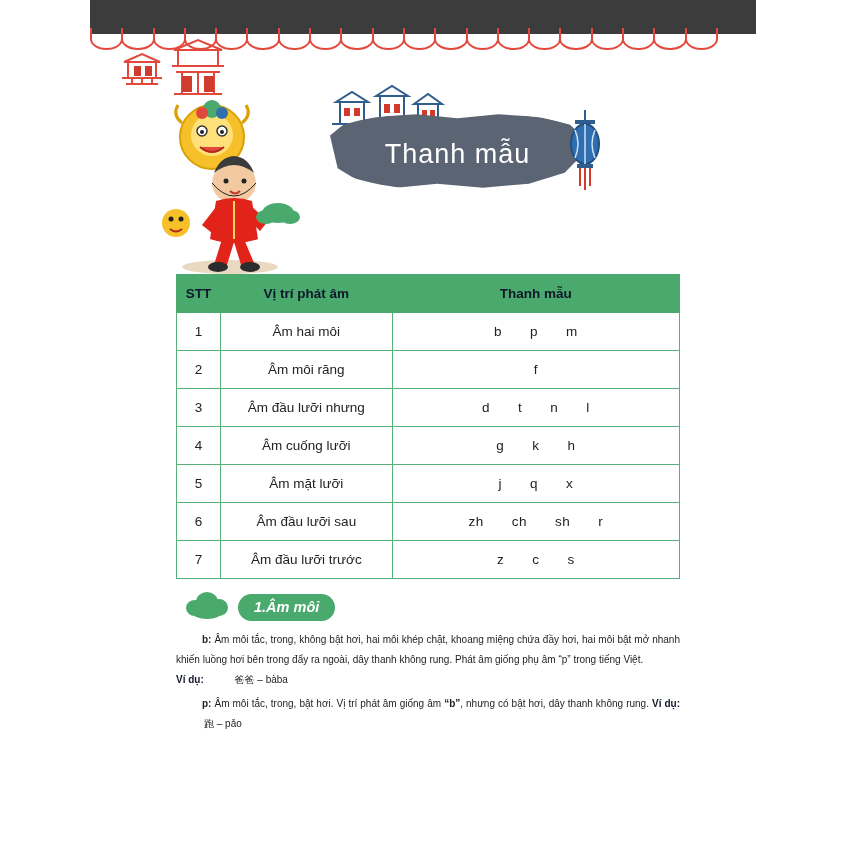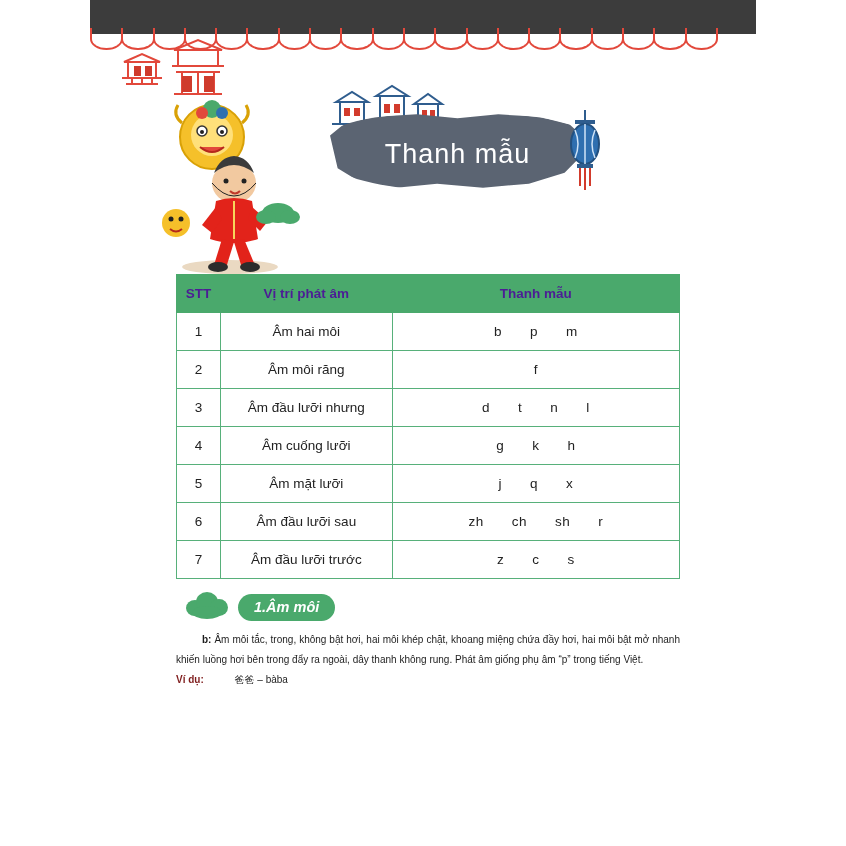--- a/index.html
+++ b/index.html
@@ -84,21 +84,21 @@
     left: 176px; top: 274px; width: 504px;
   }
   table.pron {
     border-collapse: collapse;
     width: 504px;
     font-size: 13.5px;
     color: #222;
   }
   table.pron th {
     background: #4aa96c;
-    color: #4c1d95;
+    color: #0f172a;
     font-weight: bold;
     font-size: 13.5px;
     border: 1px solid #4aa96c;
     padding: 11px 4px;
     text-align: center;
   }
   table.pron td {
     border: 1px solid #57b07a;
     padding: 10px 4px;
     text-align: center;
@@ -152,21 +152,21 @@
     position: absolute;
     left: 176px; top: 630px;
     width: 504px;
     font-size: 10px;
     line-height: 2.0;
     color: #1d1d1d;
     text-align: justify;
   }
   .body p { margin: 0 0 4px 0; text-indent: 26px; }
   .body b { font-weight: bold; }
-  .red { color: #7f1d1d; font-weight: bold; }
+  .red { color: #0f172a; font-weight: bold; }
   .hanzi { font-family: "DejaVu Sans", sans-serif; margin-left: 28px; }
 </style>
 </head>
 <body>
 
 <div id="page">
 
   <div class="top-band"></div>
   <div class="scallops">
     <div class="scallop"></div>
@@ -369,15 +369,19 @@
     </div>
     <div class="pill">1.Âm môi</div>
   </div>
 
   <div class="body">
     <p>
       <b>b:</b><span> Âm môi tắc, trong, không bật hơi, hai môi khép chặt, khoang miệng chứa đầy hơi, hai môi bật mở nhanh khiến luồng hơi bên trong đẩy ra ngoài, dây thanh không rung. Phát âm giống phụ âm “p” trong tiếng Việt. </span><br>
       <span class="red">Ví dụ:</span>
       <span class="hanzi">爸爸</span><span> – bàba</span>
     </p>
+    <p>
+      <b>p:</b><span> Âm môi tắc, trong, bật hơi. Vị trí phát âm giống âm </span><b>“b”</b><span>, nhưng có bật hơi, dây thanh không rung. </span><span class="red">Ví dụ:</span>
+      <span class="hanzi">跑</span><span> – pǎo</span>
+    </p>
   </div>
 
 </div>
 
 </body></html>

